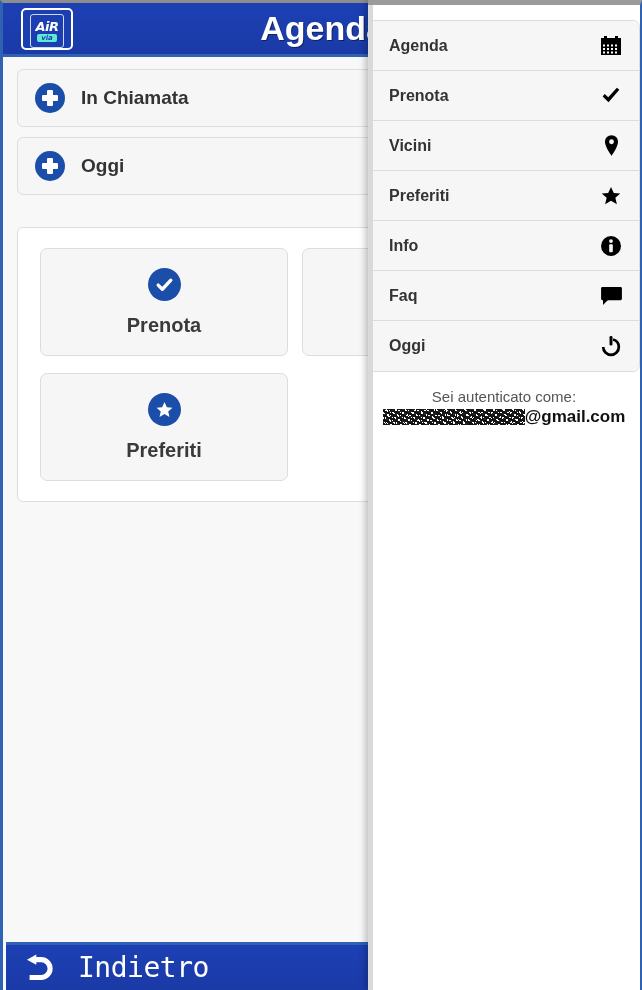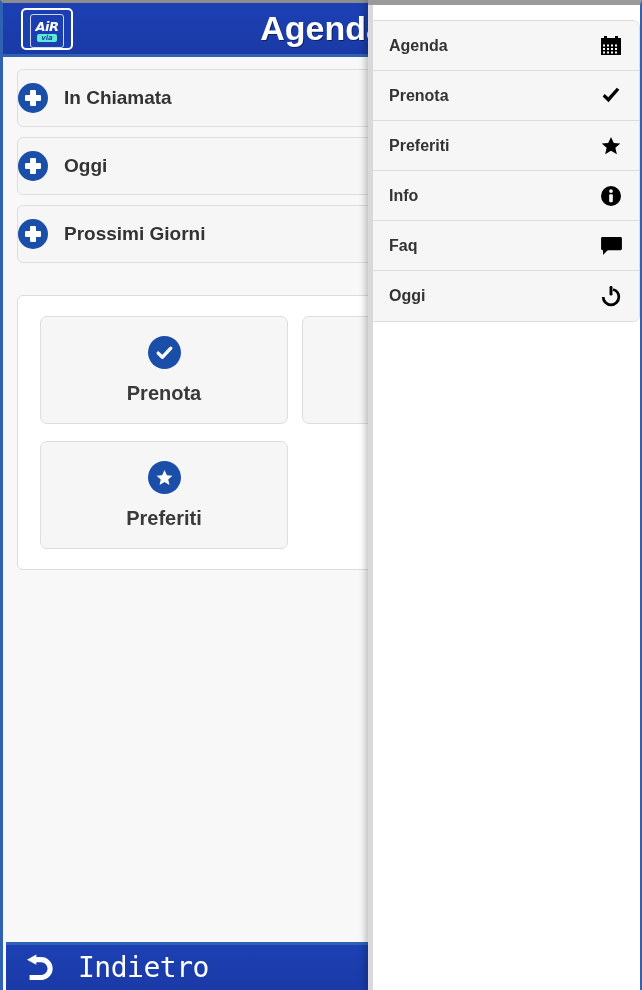--- a/index.html
+++ b/index.html
@@ -102,20 +102,21 @@
   }
 
   
   .collapsible {
     background: #f6f6f6;
     border: 1px solid #dddddd;
     border-radius: 6px;
     height: 58px;
     display: flex;
     align-items: center;
+    padding-left: 17px;
     margin-bottom: 10px;
     box-sizing: border-box;
   }
   .collapsible:last-of-type { margin-bottom: 0; }
   .plus-icon {
     width: 30px; height: 30px;
     border-radius: 50%;
     background: #1b4ea8;
     position: relative;
     flex: 0 0 auto;
@@ -312,24 +313,20 @@
       <div class="collapsible">
         <span class="plus-icon"></span>
         <span class="collapsible-label">In Chiamata</span>
       </div>
 
       <div class="collapsible">
         <span class="plus-icon"></span>
         <span class="collapsible-label">Oggi</span>
       </div>
 
-      <div class="collapsible">
-        <span class="plus-icon"></span>
-        <span class="collapsible-label">Prossimi Giorni</span>
-      </div>
 
       <div class="grid-card">
 
         <div class="grid-row">
           <div class="tile">
             <span class="tile-icon">
               <svg width="19" height="19" viewBox="0 0 24 24" fill="none">
                 <path d="M4 12.8 L9.3 18 L20 6.6" stroke="#ffffff" stroke-width="4.2" stroke-linecap="round" stroke-linejoin="round"></path>
               </svg>
             </span>
@@ -400,20 +397,29 @@
 
       <div class="menu-item">
         <span class="menu-label">Prenota</span>
         <span class="menu-icon">
           <svg width="22" height="20" viewBox="0 0 24 24">
             <path d="M2 12.5 L9 19.5 L22 4.5 L19 2.2 L8.7 13.4 L4.4 9.6 Z" fill="#000000"></path>
           </svg>
         </span>
       </div>
 
+      <div class="menu-item">
+        <span class="menu-label">Vicini</span>
+        <span class="menu-icon">
+          <svg width="15" height="21" viewBox="0 0 16 22">
+            <path d="M8 0 A7 7 0 0 0 1 7 C1 12.5 8 22 8 22 C8 22 15 12.5 15 7 A7 7 0 0 0 8 0 Z" fill="#000000"></path>
+            <circle cx="8" cy="7" r="2.6" fill="#f6f6f6"></circle>
+          </svg>
+        </span>
+      </div>
 
       <div class="menu-item">
         <span class="menu-label">Preferiti</span>
         <span class="menu-icon">
           <svg width="22" height="21" viewBox="0 0 24 24">
             <path d="M12 2.2 L15.2 9 L22.6 9.7 L17 14.6 L18.7 22 L12 18 L5.3 22 L7 14.6 L1.4 9.7 L8.8 9 Z" fill="#000000"></path>
           </svg>
         </span>
       </div>
 
@@ -444,15 +450,21 @@
         <span class="menu-icon">
           <svg width="20" height="21" viewBox="0 0 22 23">
             <path d="M11 3.5 A8.6 8.6 0 1 0 11 20.7 A8.6 8.6 0 1 0 11 3.5 Z" fill="none" stroke="#000000" stroke-width="3" stroke-dasharray="38 16" transform="rotate(-90 11 12.1)"></path>
             <rect x="9.4" y="0" width="3.2" height="10.5" rx="1.4" fill="#000000"></rect>
           </svg>
         </span>
       </div>
 
     </div>
 
+    <div class="auth-block">
+      <div class="auth-title">Sei autenticato come:</div>
+      <div class="auth-email">
+        <span class="redacted"></span><span>@gmail.com</span>
+      </div>
+    </div>
   </div>
 
 </div>
 
 </body></html>

